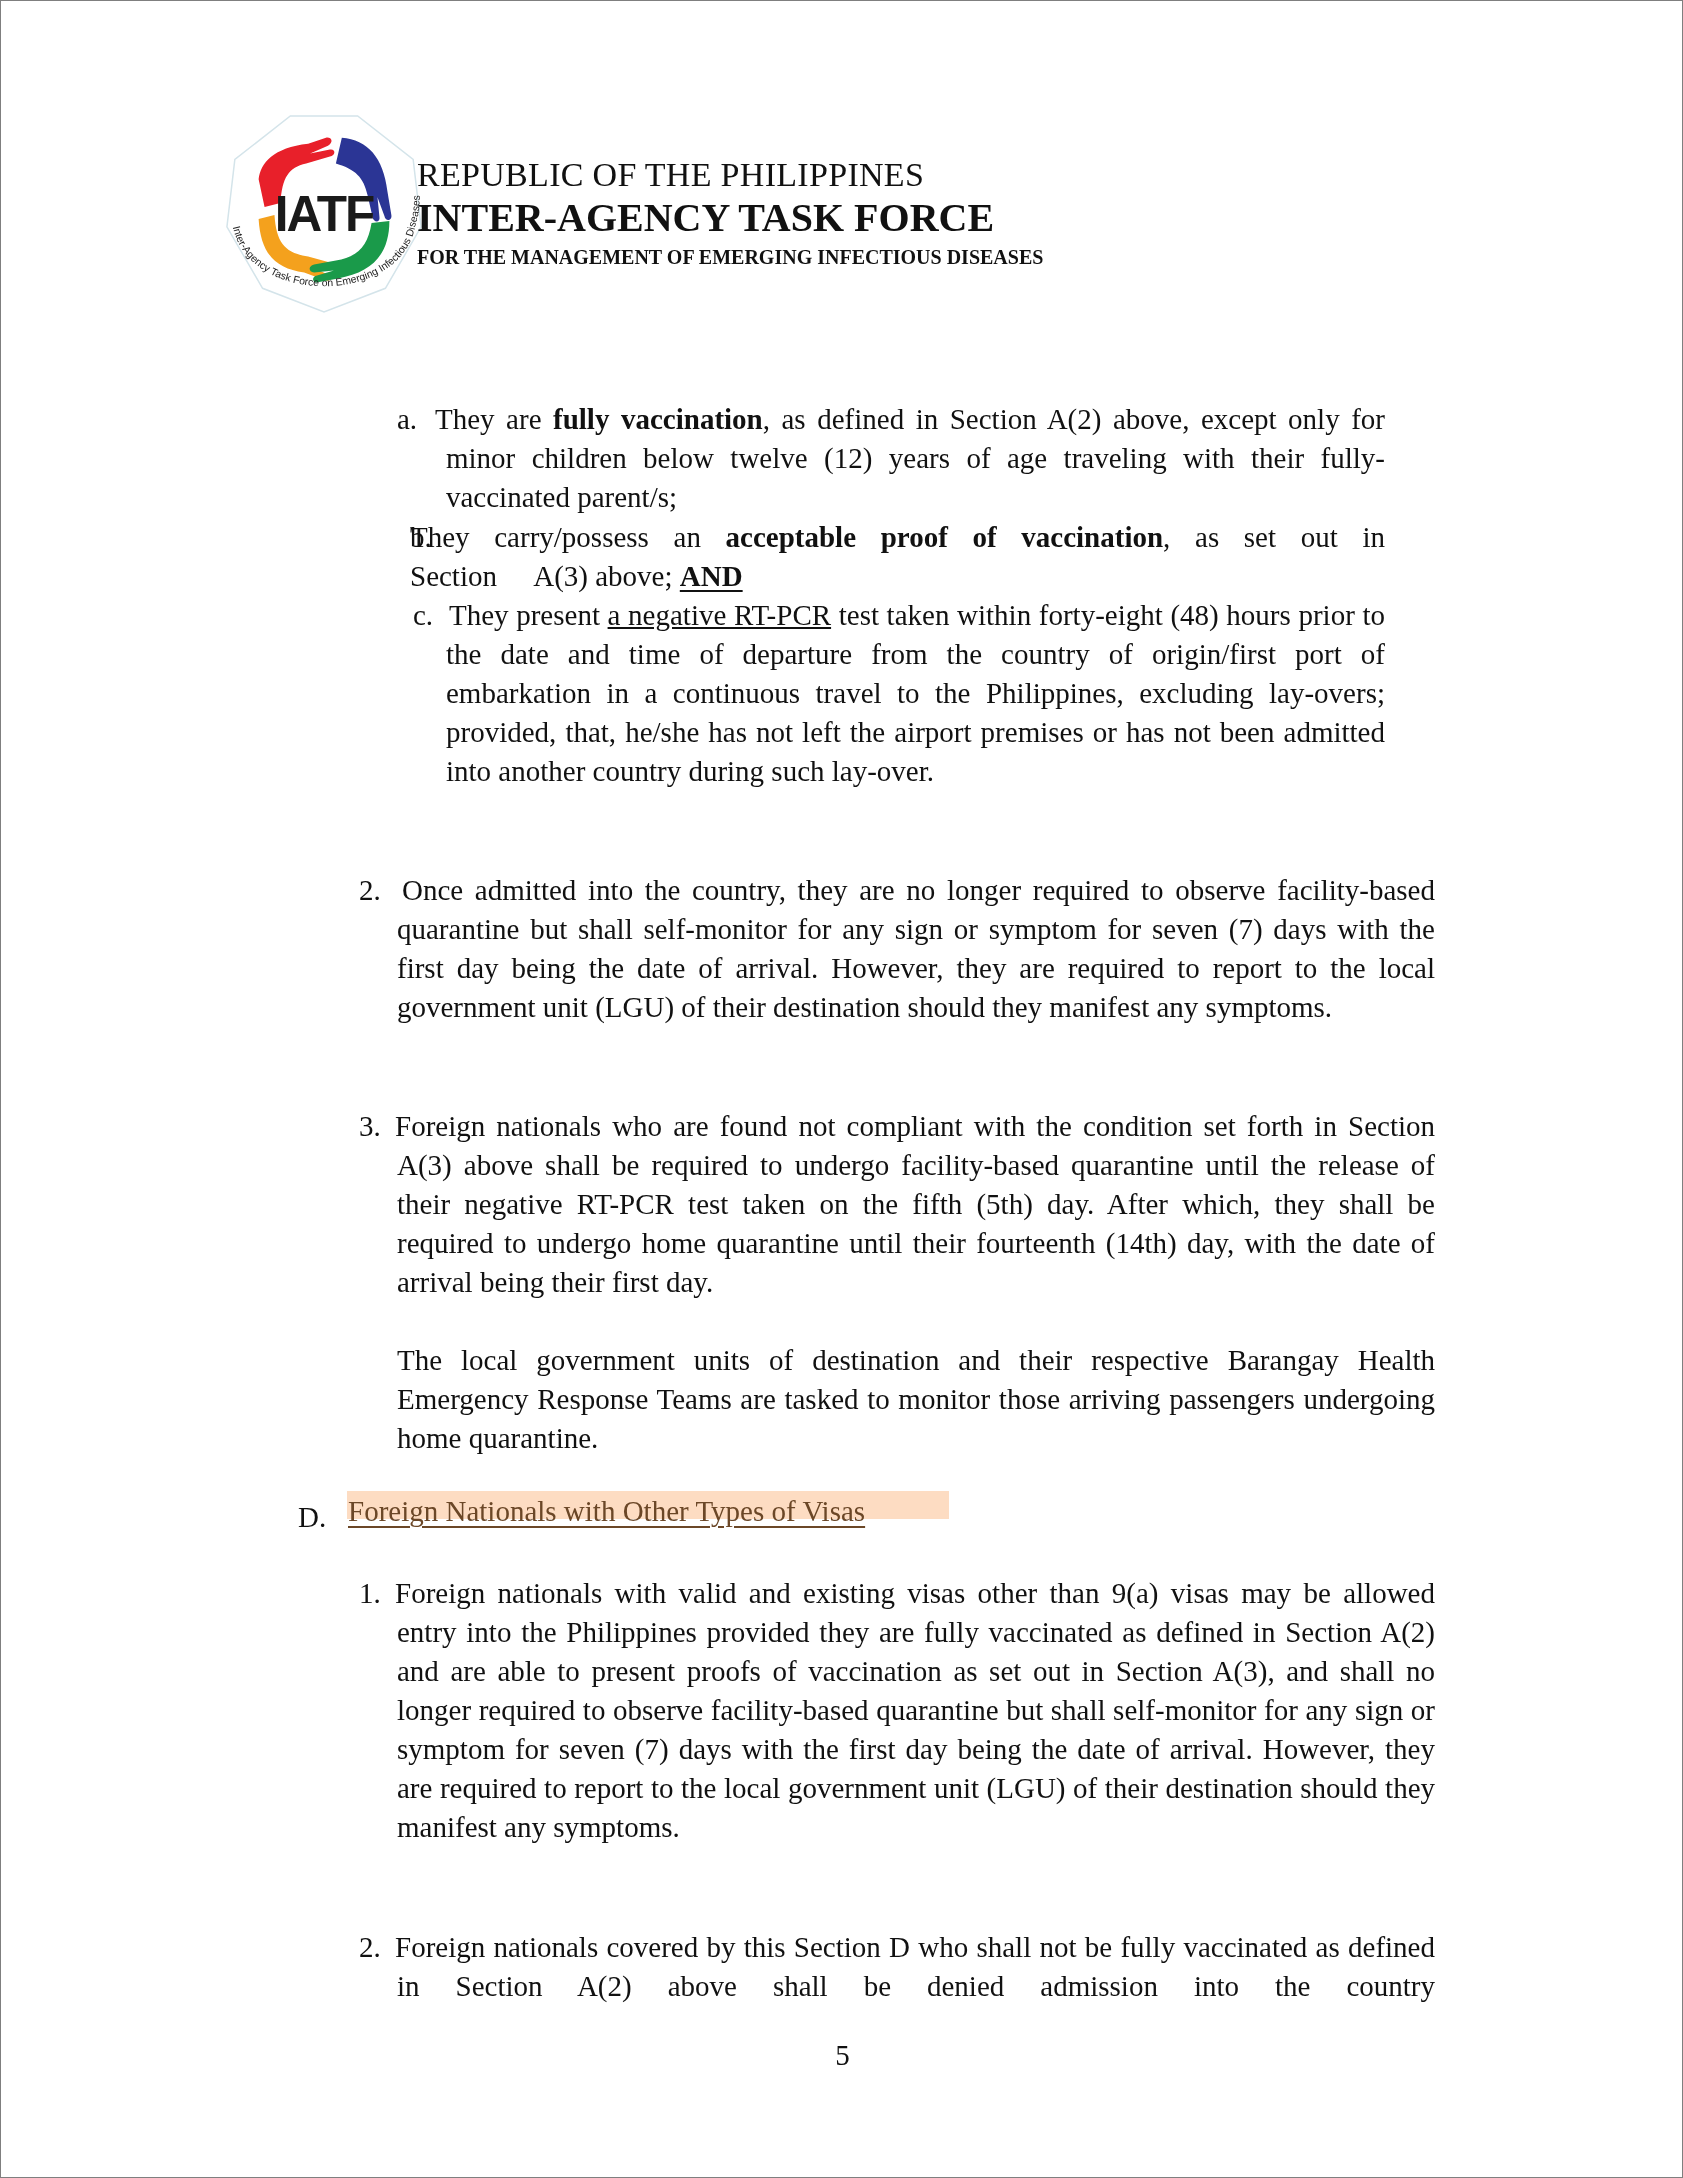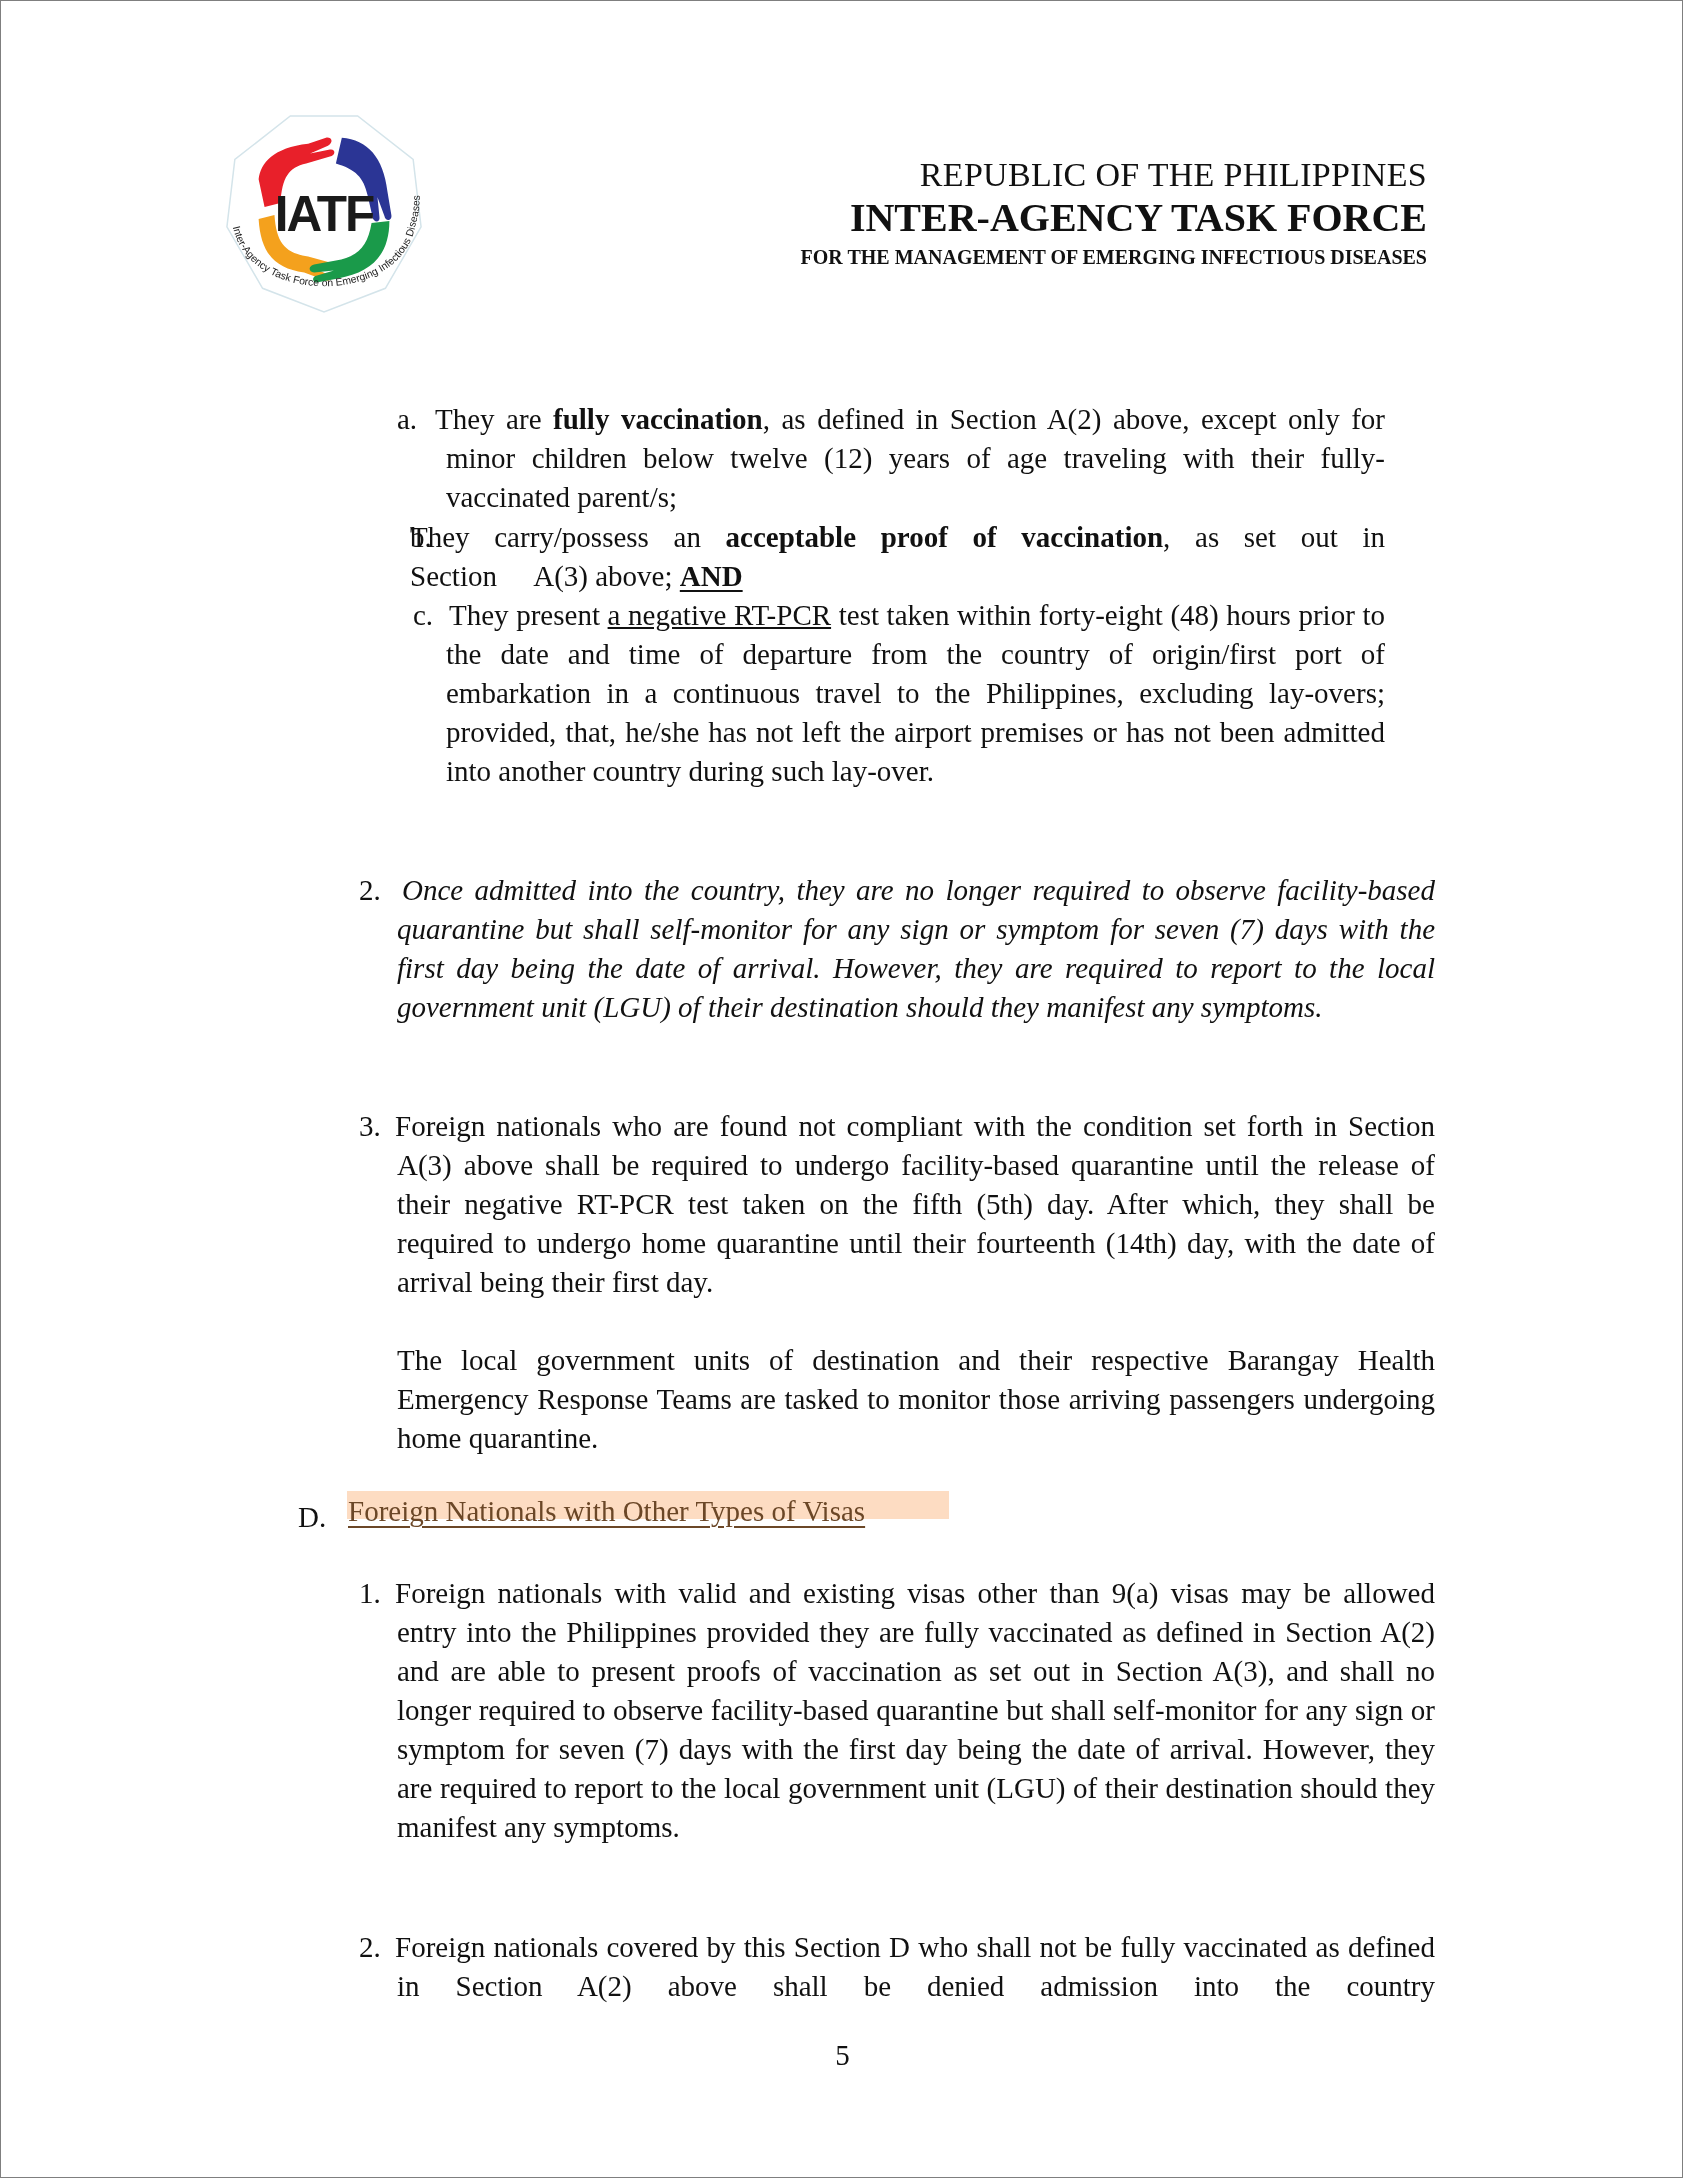--- a/index.html
+++ b/index.html
@@ -5,21 +5,21 @@
     html, body { margin: 0; padding: 0; background: #ffffff; }
     body { width: 1683px; height: 2178px; position: relative; overflow: hidden; }
     .page {
       position: absolute; left: 0; top: 0; width: 1681px; height: 2176px;
       border: 1px solid #7f7f7f; background: #ffffff;
     }
     .serif { font-family: "Liberation Serif", "DejaVu Serif", serif; color: #111; }
 
     
     .logo { position: absolute; left: 218px; top: 107px; width: 210px; height: 210px; }
-    .hdr { position: absolute; left: 416px; top: 154px; width: 1010px; text-align: right; }
+    .hdr { position: absolute; left: 416px; top: 154px; width: 1010px; text-align: left; }
     .hdr .l1 { font-size: 34px; line-height: 40px; letter-spacing: 0.3px; }
     .hdr .l2 { font-size: 40px; line-height: 46px; font-weight: bold; }
     .hdr .l3 { font-size: 20px; line-height: 32px; font-weight: bold; }
 
     
     .txt { font-size: 29px; line-height: 39px; text-align: justify; }
     .blk { position: absolute; }
     b { font-weight: bold; }
     u.thick { text-decoration: underline; text-decoration-thickness: 2px; text-underline-offset: 4px; }
 
@@ -79,21 +79,21 @@
 
   <div class="blk txt" style="left:412px; top:595px; width:972px;">
     <span style="position:absolute; left:0; top:0;">c.</span>
     <div style="margin-left:33px; text-indent:3px;">
       <span>They present </span><u>a negative RT-PCR</u><span> test taken within forty-eight (48) hours prior to the date and time of departure from the country of origin/first port of embarkation in a continuous travel to the Philippines, excluding lay-overs; provided, that, he/she has not left the airport premises or has not been admitted into another country during such lay-over.</span>
     </div>
   </div>
 
   <div class="blk txt" style="left:358px; top:870px; width:1076px;">
     <span style="position:absolute; left:0; top:0;">2.</span>
-    <div style="margin-left:38px; text-indent:5px;font-style:italic;">Once admitted into the country, they are no longer required to observe facility-based quarantine but shall self-monitor for any sign or symptom for seven (7) days with the first day being the date of arrival. However, they are required to report to the local government unit (LGU) of their destination should they manifest any symptoms.</div>
+    <div style="margin-left:38px; text-indent:5px;">Once admitted into the country, they are no longer required to observe facility-based quarantine but shall self-monitor for any sign or symptom for seven (7) days with the first day being the date of arrival. However, they are required to report to the local government unit (LGU) of their destination should they manifest any symptoms.</div>
   </div>
 
   <div class="blk txt" style="left:358px; top:1106px; width:1076px;">
     <span style="position:absolute; left:0; top:0;">3.</span>
     <div style="margin-left:38px; text-indent:-2px;">Foreign nationals who are found not compliant with the condition set forth in Section A(3) above shall be required to undergo facility-based quarantine until the release of their negative RT-PCR test taken on the fifth (5th) day. After which, they shall be required to undergo home quarantine until their fourteenth (14th) day, with the date of arrival being their first day.</div>
     <div style="margin-left:38px; margin-top:39px;">The local government units of destination and their respective Barangay Health Emergency Response Teams are tasked to monitor those arriving passengers undergoing home quarantine.</div>
   </div>
 
   <div class="heading-D">
     <span class="letter">D.</span>

